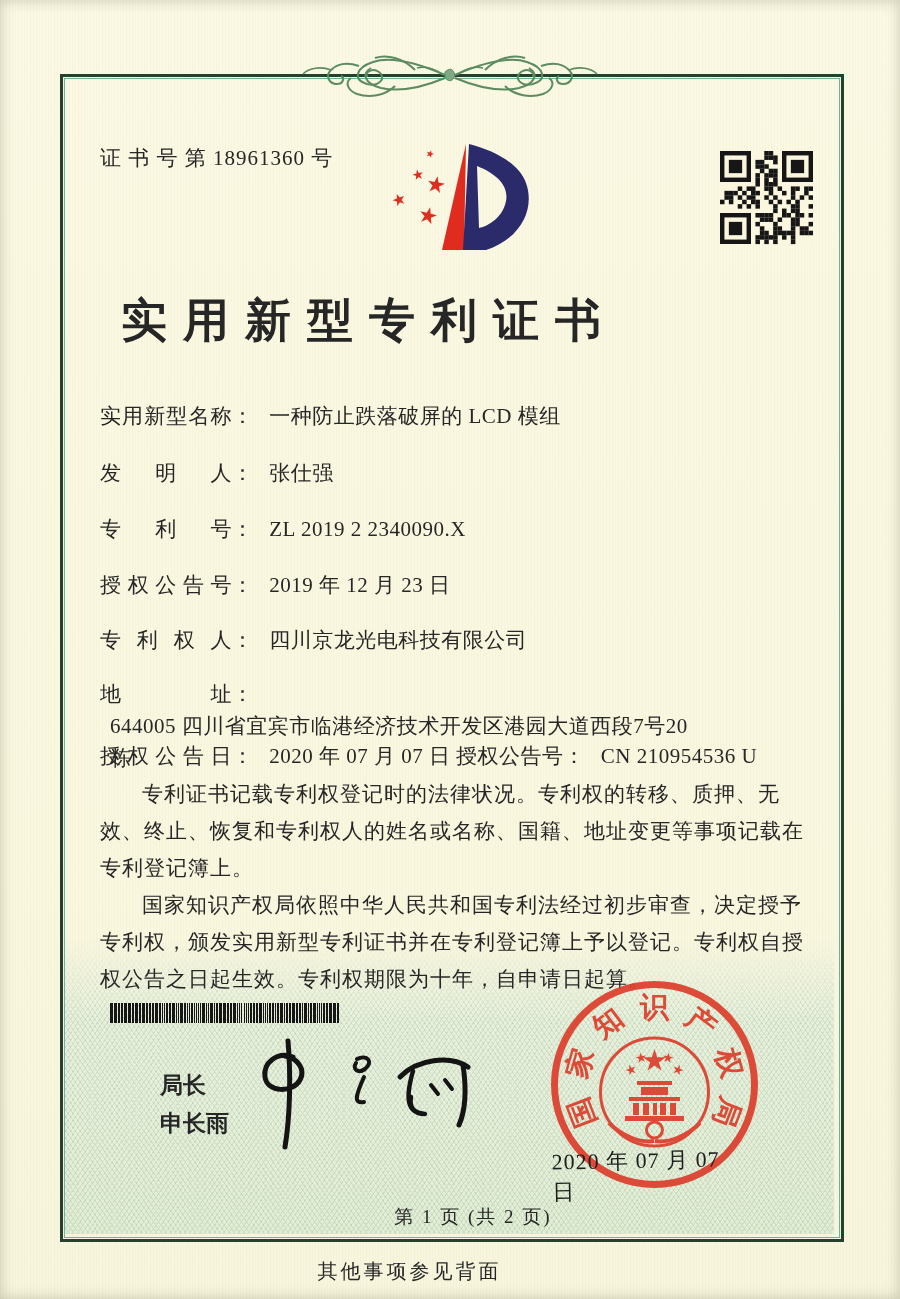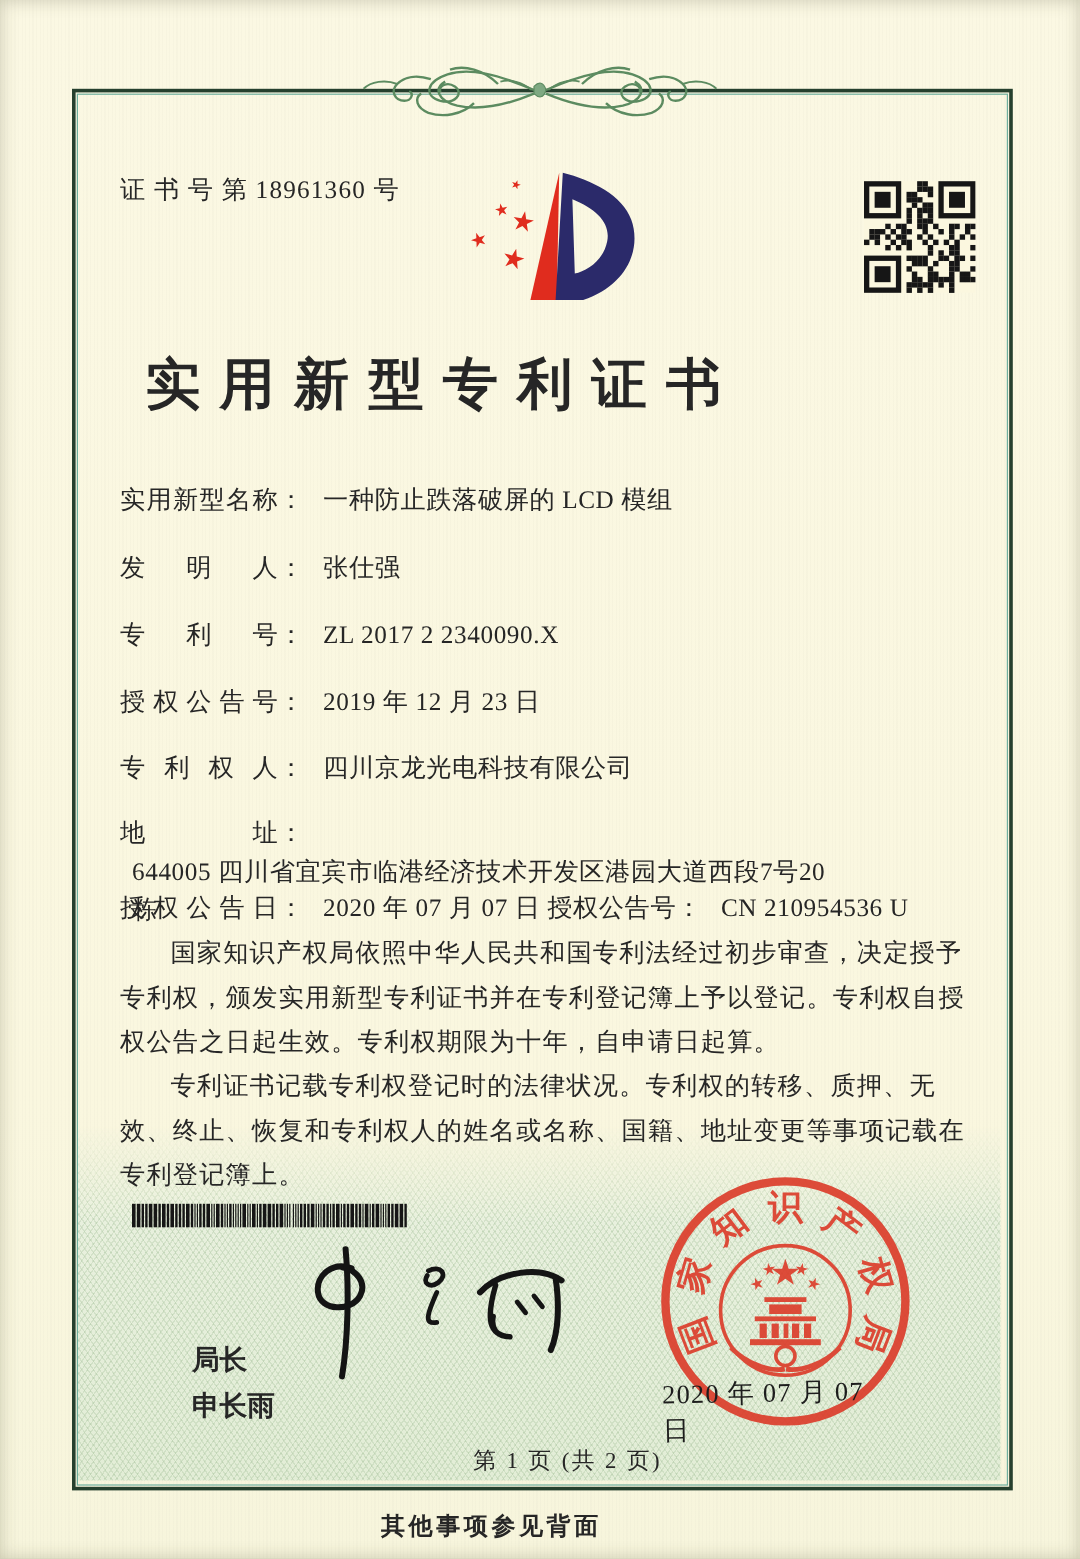--- a/index.html
+++ b/index.html
@@ -28,28 +28,28 @@
   .frow{position:absolute;left:100px;width:712px;font-size:21px;letter-spacing:.5px;line-height:32px;}
   .flabel{display:inline-block;width:132px;text-align:justify;text-align-last:justify;vertical-align:top;}
   .fcolon{display:inline-block;vertical-align:top;}
   .fvalue{display:inline-block;margin-left:10px;vertical-align:top;}
   .fvalue.wrap{width:582px;}
   .grant-right{position:absolute;left:356px;top:0;}
   .paras{position:absolute;left:100px;top:776px;width:714px;font-size:21px;
     line-height:37px;letter-spacing:1px;}
   .paras p{margin:0;text-indent:2em;}
   .barcode{position:absolute;left:110px;top:1003px;width:230px;height:20px;}
-  .juzhang{position:absolute;left:112px;top:1114px;font-family:"Liberation Sans","DejaVu Sans",sans-serif;
+  .juzhang{position:absolute;left:112px;top:1066px;font-family:"Liberation Sans","DejaVu Sans",sans-serif;
     font-weight:700;font-size:23px;line-height:38px;padding-left:48px;}
   .signature{position:absolute;left:235px;top:1035px;width:250px;height:120px;}
   .seal{position:absolute;left:547px;top:977px;width:215px;height:215px;opacity:.9;}
   .seal-date{position:absolute;left:552px;top:1146px;width:180px;font-size:22px;
     letter-spacing:1px;transform:rotate(-1deg);color:#1d1d1d;}
   .pageinfo{position:absolute;left:0;top:1204px;width:900px;text-align:center;font-size:19px;letter-spacing:2px;margin-left:23px;}
-  .footnote{position:absolute;left:0;top:1258px;width:819px;text-align:center;font-size:20px;letter-spacing:3px;font-weight:bold;}
+  .footnote{position:absolute;left:0;top:1258px;width:819px;text-align:center;font-size:20px;letter-spacing:3px;}
 </style>
 </head>
 <body>
 
 <div class="page">
   <div class="texture"></div>
   <div class="green-zone"></div>
   <div class="frame"></div>
 
   <svg class="flourish" viewBox="0 0 310 62">
@@ -225,21 +225,21 @@
   <div class="frow" style="top:400px">
     <span class="flabel">实用新型名称</span><span class="fcolon">：</span>
     <span class="fvalue">一种防止跌落破屏的 LCD 模组</span>
   </div>
   <div class="frow" style="top:457px">
     <span class="flabel">发明人</span><span class="fcolon">：</span>
     <span class="fvalue">张仕强</span>
   </div>
   <div class="frow" style="top:513px">
     <span class="flabel">专利号</span><span class="fcolon">：</span>
-    <span class="fvalue">ZL 2017 2 2340090.X</span>
+    <span class="fvalue">ZL 2019 2 2340090.X</span>
   </div>
   <div class="frow" style="top:569px">
     <span class="flabel">授权公告号</span><span class="fcolon">：</span>
     <span class="fvalue">2019 年 12 月 23 日</span>
   </div>
   <div class="frow" style="top:624px">
     <span class="flabel">专利权人</span><span class="fcolon">：</span>
     <span class="fvalue">四川京龙光电科技有限公司</span>
   </div>
   <div class="frow" style="top:678px">
@@ -249,22 +249,22 @@
   <div class="frow" style="top:740px">
     <span class="flabel">授权公告日</span><span class="fcolon">：</span>
     <span class="fvalue">2020 年 07 月 07 日</span>
     <span class="grant-right">
       <span>授权公告号</span><span>：</span>
       <span class="fvalue">CN 210954536 U</span>
     </span>
   </div>
 
   <div class="paras">
+    <p>专利证书记载专利权登记时的法律状况。专利权的转移、质押、无效、终止、恢复和专利权人的姓名或名称、国籍、地址变更等事项记载在专利登记簿上。</p>
     <p>国家知识产权局依照中华人民共和国专利法经过初步审查，决定授予专利权，颁发实用新型专利证书并在专利登记簿上予以登记。专利权自授权公告之日起生效。专利权期限为十年，自申请日起算。</p>
-    <p>专利证书记载专利权登记时的法律状况。专利权的转移、质押、无效、终止、恢复和专利权人的姓名或名称、国籍、地址变更等事项记载在专利登记簿上。</p>
   </div>
 
   <svg class="barcode" id="barcode" viewBox="0 0 230 20" preserveAspectRatio="none">
       <rect x="0" y="0" width="3" height="20" fill="#161616"></rect>
       <rect x="4" y="0" width="3" height="20" fill="#161616"></rect>
       <rect x="8" y="0" width="2" height="20" fill="#161616"></rect>
       <rect x="11" y="0" width="2" height="20" fill="#161616"></rect>
       <rect x="14" y="0" width="3" height="20" fill="#161616"></rect>
       <rect x="18" y="0" width="3" height="20" fill="#161616"></rect>
       <rect x="22" y="0" width="2" height="20" fill="#161616"></rect>

